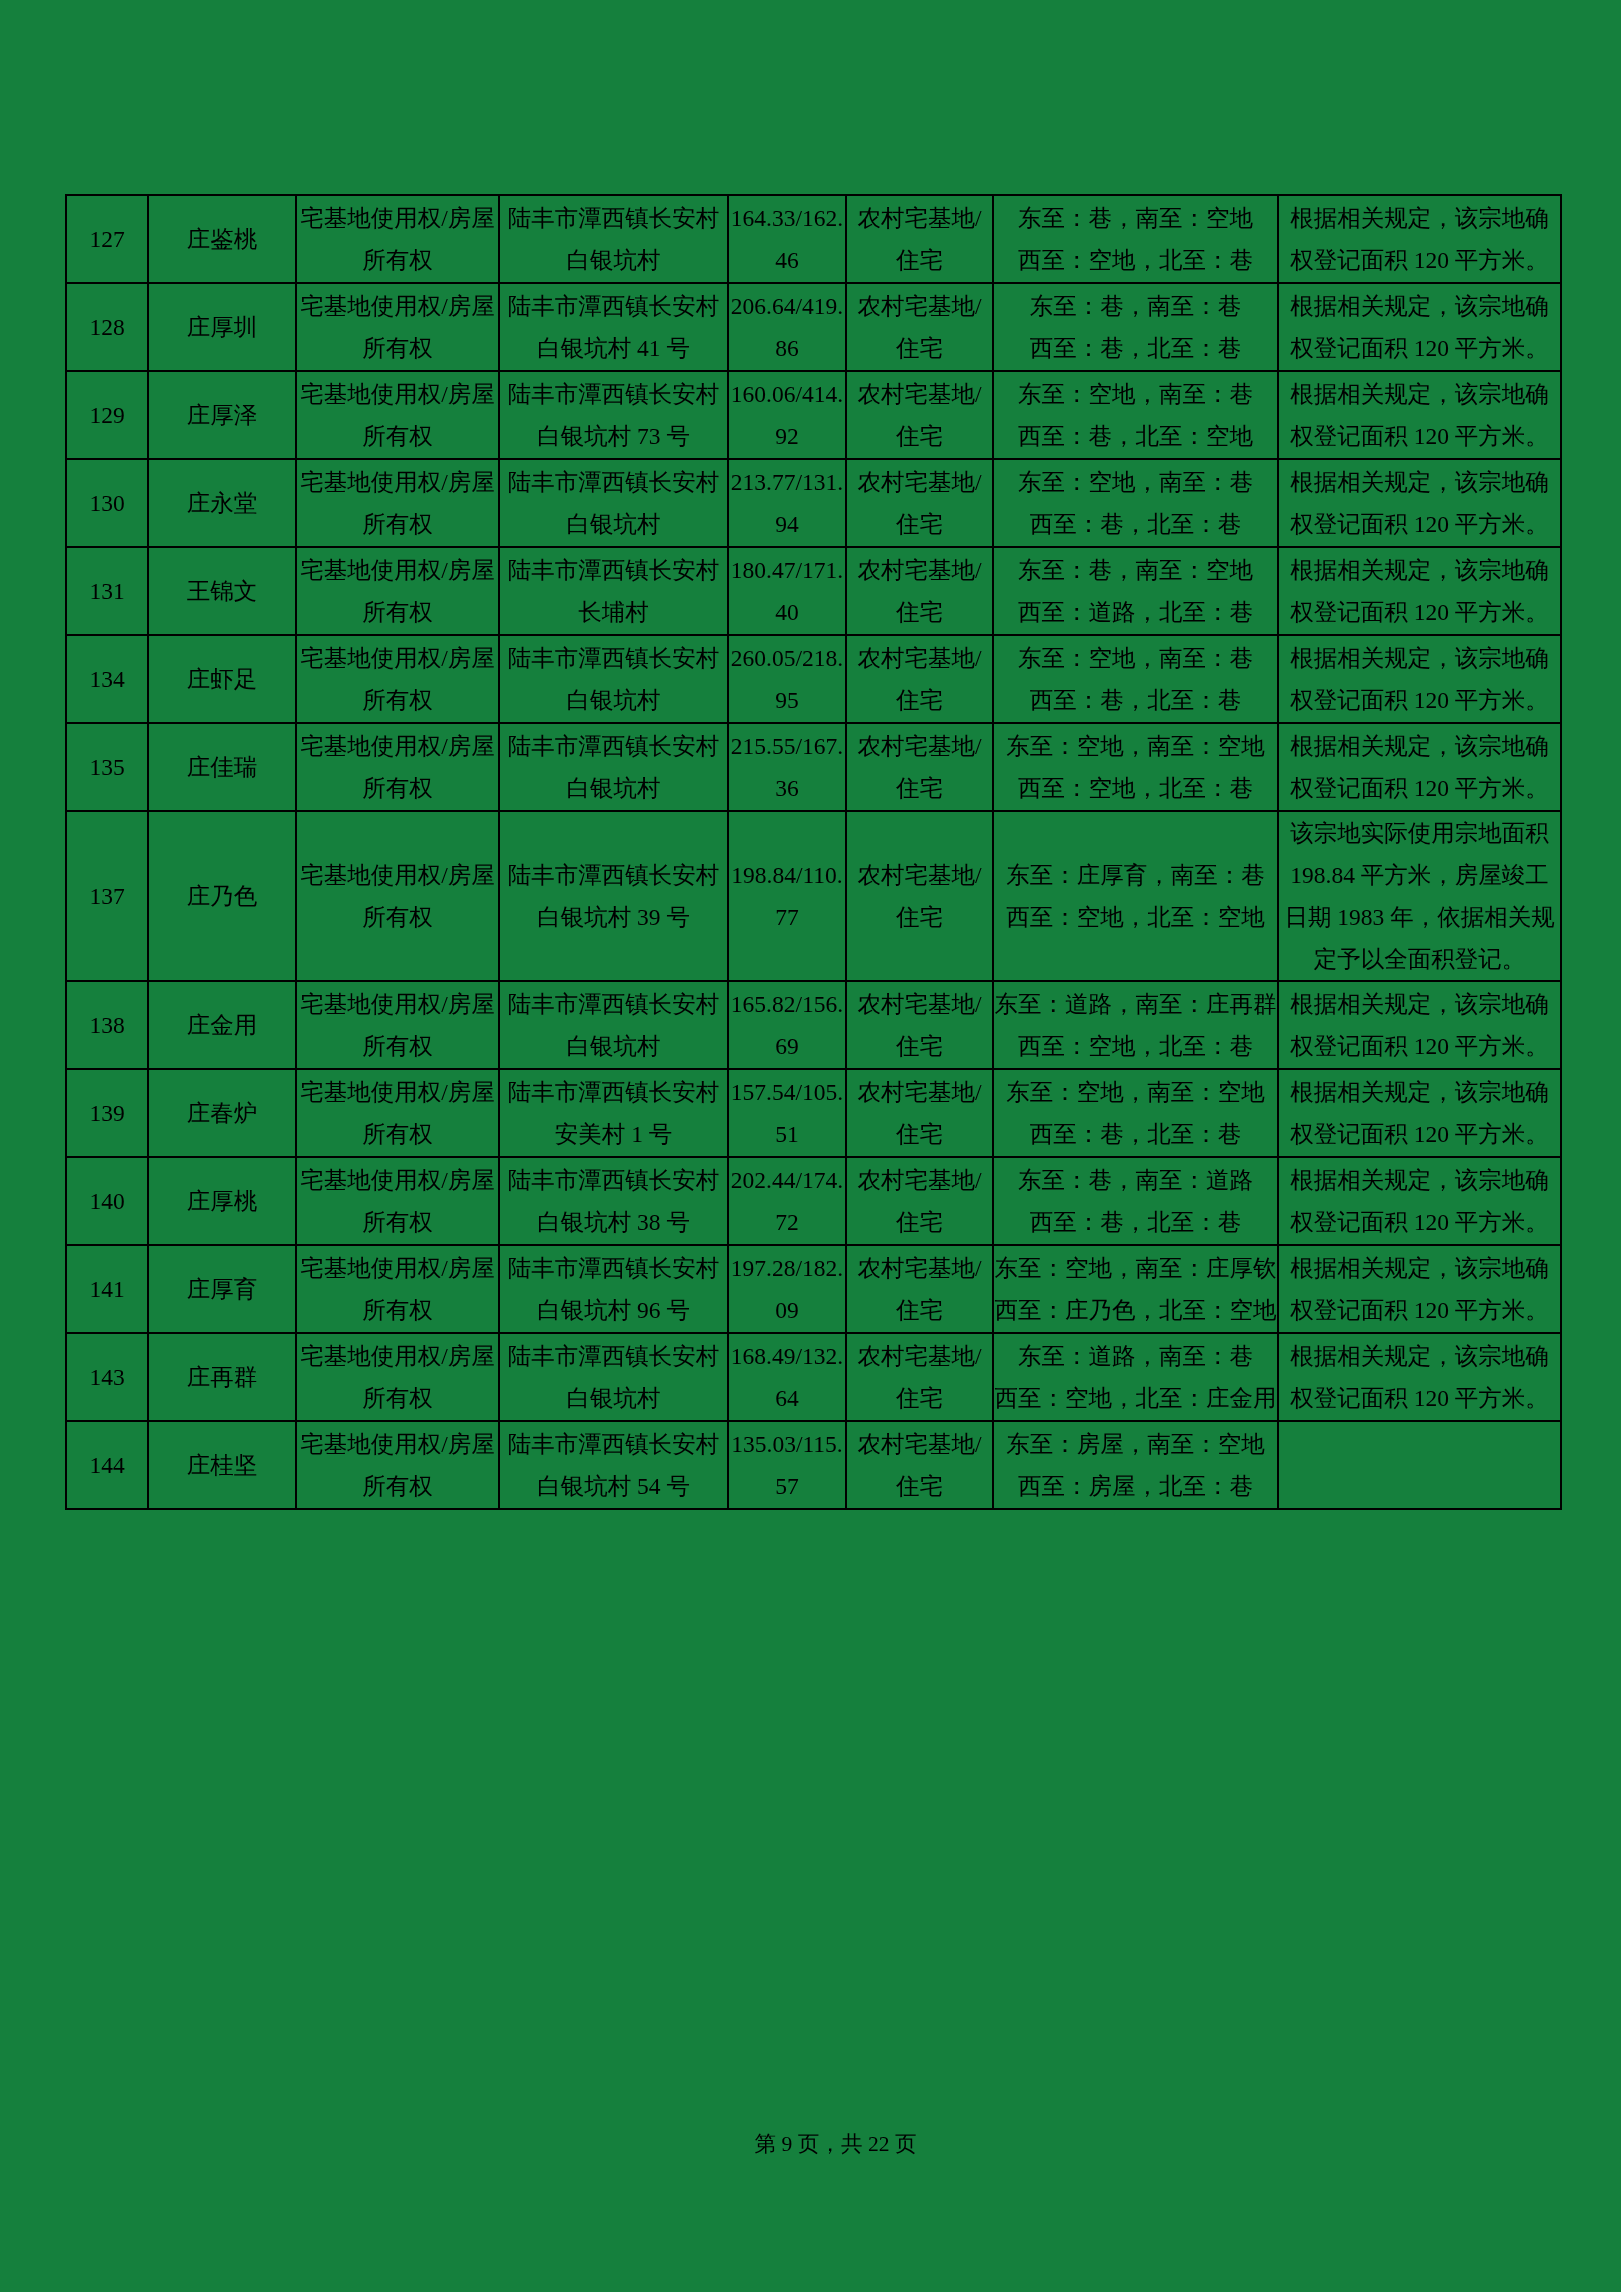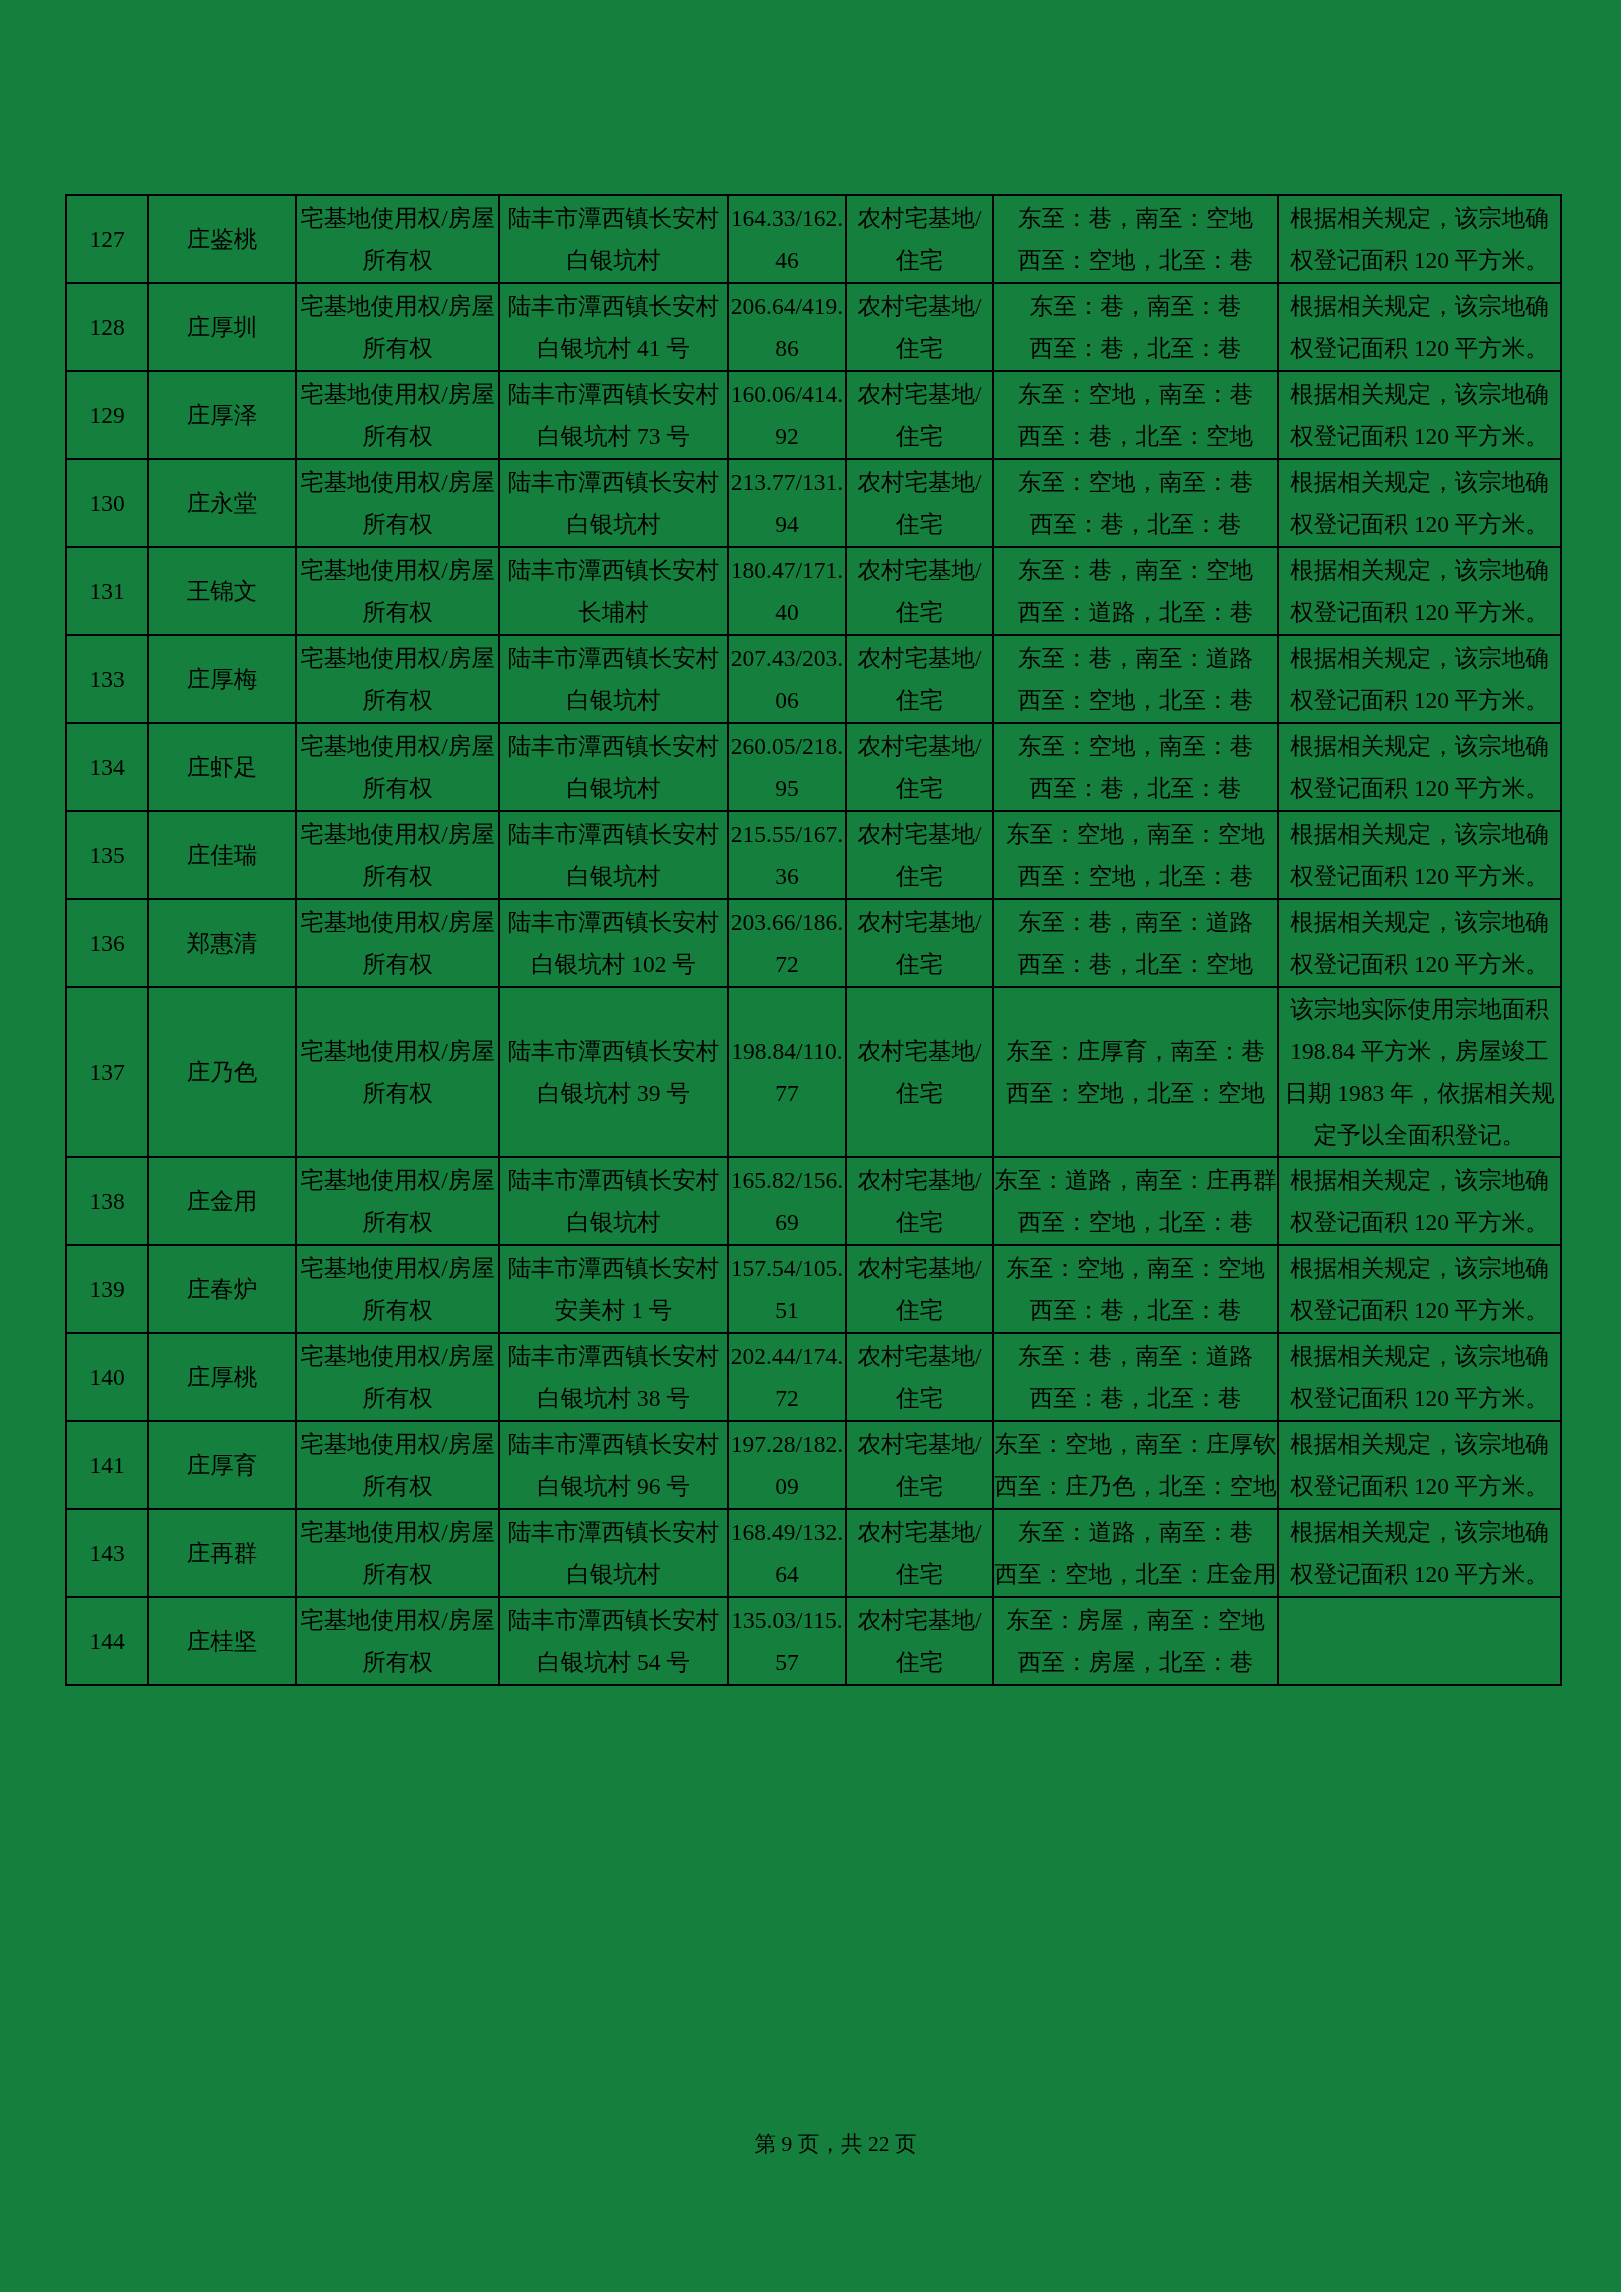--- a/index.html
+++ b/index.html
@@ -126,61 +126,39 @@
     <td class="c-name">王锦文</td>
     <td class="c-right">宅基地使用权/房屋所有权</td>
     <td class="c-loc">陆丰市潭西镇长安村长埔村</td>
     <td class="c-area">180.47/171.40</td>
     <td class="c-use">农村宅基地/住宅</td>
     <td class="c-bound">东至：巷，南至：空地
 西至：道路，北至：巷</td>
     <td class="c-remark">根据相关规定，该宗地确权登记面积 120 平方米。</td>
   </tr>
         <tr>
-    <td class="c-no">133</td>
-    <td class="c-name">庄厚梅</td>
-    <td class="c-right">宅基地使用权/房屋所有权</td>
-    <td class="c-loc">陆丰市潭西镇长安村白银坑村</td>
-    <td class="c-area">207.43/203.06</td>
-    <td class="c-use">农村宅基地/住宅</td>
-    <td class="c-bound">东至：巷，南至：道路
-西至：空地，北至：巷</td>
-    <td class="c-remark">根据相关规定，该宗地确权登记面积 120 平方米。</td>
-  </tr>
-        <tr>
     <td class="c-no">134</td>
     <td class="c-name">庄虾足</td>
     <td class="c-right">宅基地使用权/房屋所有权</td>
     <td class="c-loc">陆丰市潭西镇长安村白银坑村</td>
     <td class="c-area">260.05/218.95</td>
     <td class="c-use">农村宅基地/住宅</td>
     <td class="c-bound">东至：空地，南至：巷
 西至：巷，北至：巷</td>
     <td class="c-remark">根据相关规定，该宗地确权登记面积 120 平方米。</td>
   </tr>
         <tr>
     <td class="c-no">135</td>
     <td class="c-name">庄佳瑞</td>
     <td class="c-right">宅基地使用权/房屋所有权</td>
     <td class="c-loc">陆丰市潭西镇长安村白银坑村</td>
     <td class="c-area">215.55/167.36</td>
     <td class="c-use">农村宅基地/住宅</td>
     <td class="c-bound">东至：空地，南至：空地
 西至：空地，北至：巷</td>
-    <td class="c-remark">根据相关规定，该宗地确权登记面积 120 平方米。</td>
-  </tr>
-        <tr>
-    <td class="c-no">136</td>
-    <td class="c-name">郑惠清</td>
-    <td class="c-right">宅基地使用权/房屋所有权</td>
-    <td class="c-loc">陆丰市潭西镇长安村白银坑村 102 号</td>
-    <td class="c-area">203.66/186.72</td>
-    <td class="c-use">农村宅基地/住宅</td>
-    <td class="c-bound">东至：巷，南至：道路
-西至：巷，北至：空地</td>
     <td class="c-remark">根据相关规定，该宗地确权登记面积 120 平方米。</td>
   </tr>
         <tr>
     <td class="c-no">137</td>
     <td class="c-name">庄乃色</td>
     <td class="c-right">宅基地使用权/房屋所有权</td>
     <td class="c-loc">陆丰市潭西镇长安村白银坑村 39 号</td>
     <td class="c-area">198.84/110.77</td>
     <td class="c-use">农村宅基地/住宅</td>
     <td class="c-bound">东至：庄厚育，南至：巷

